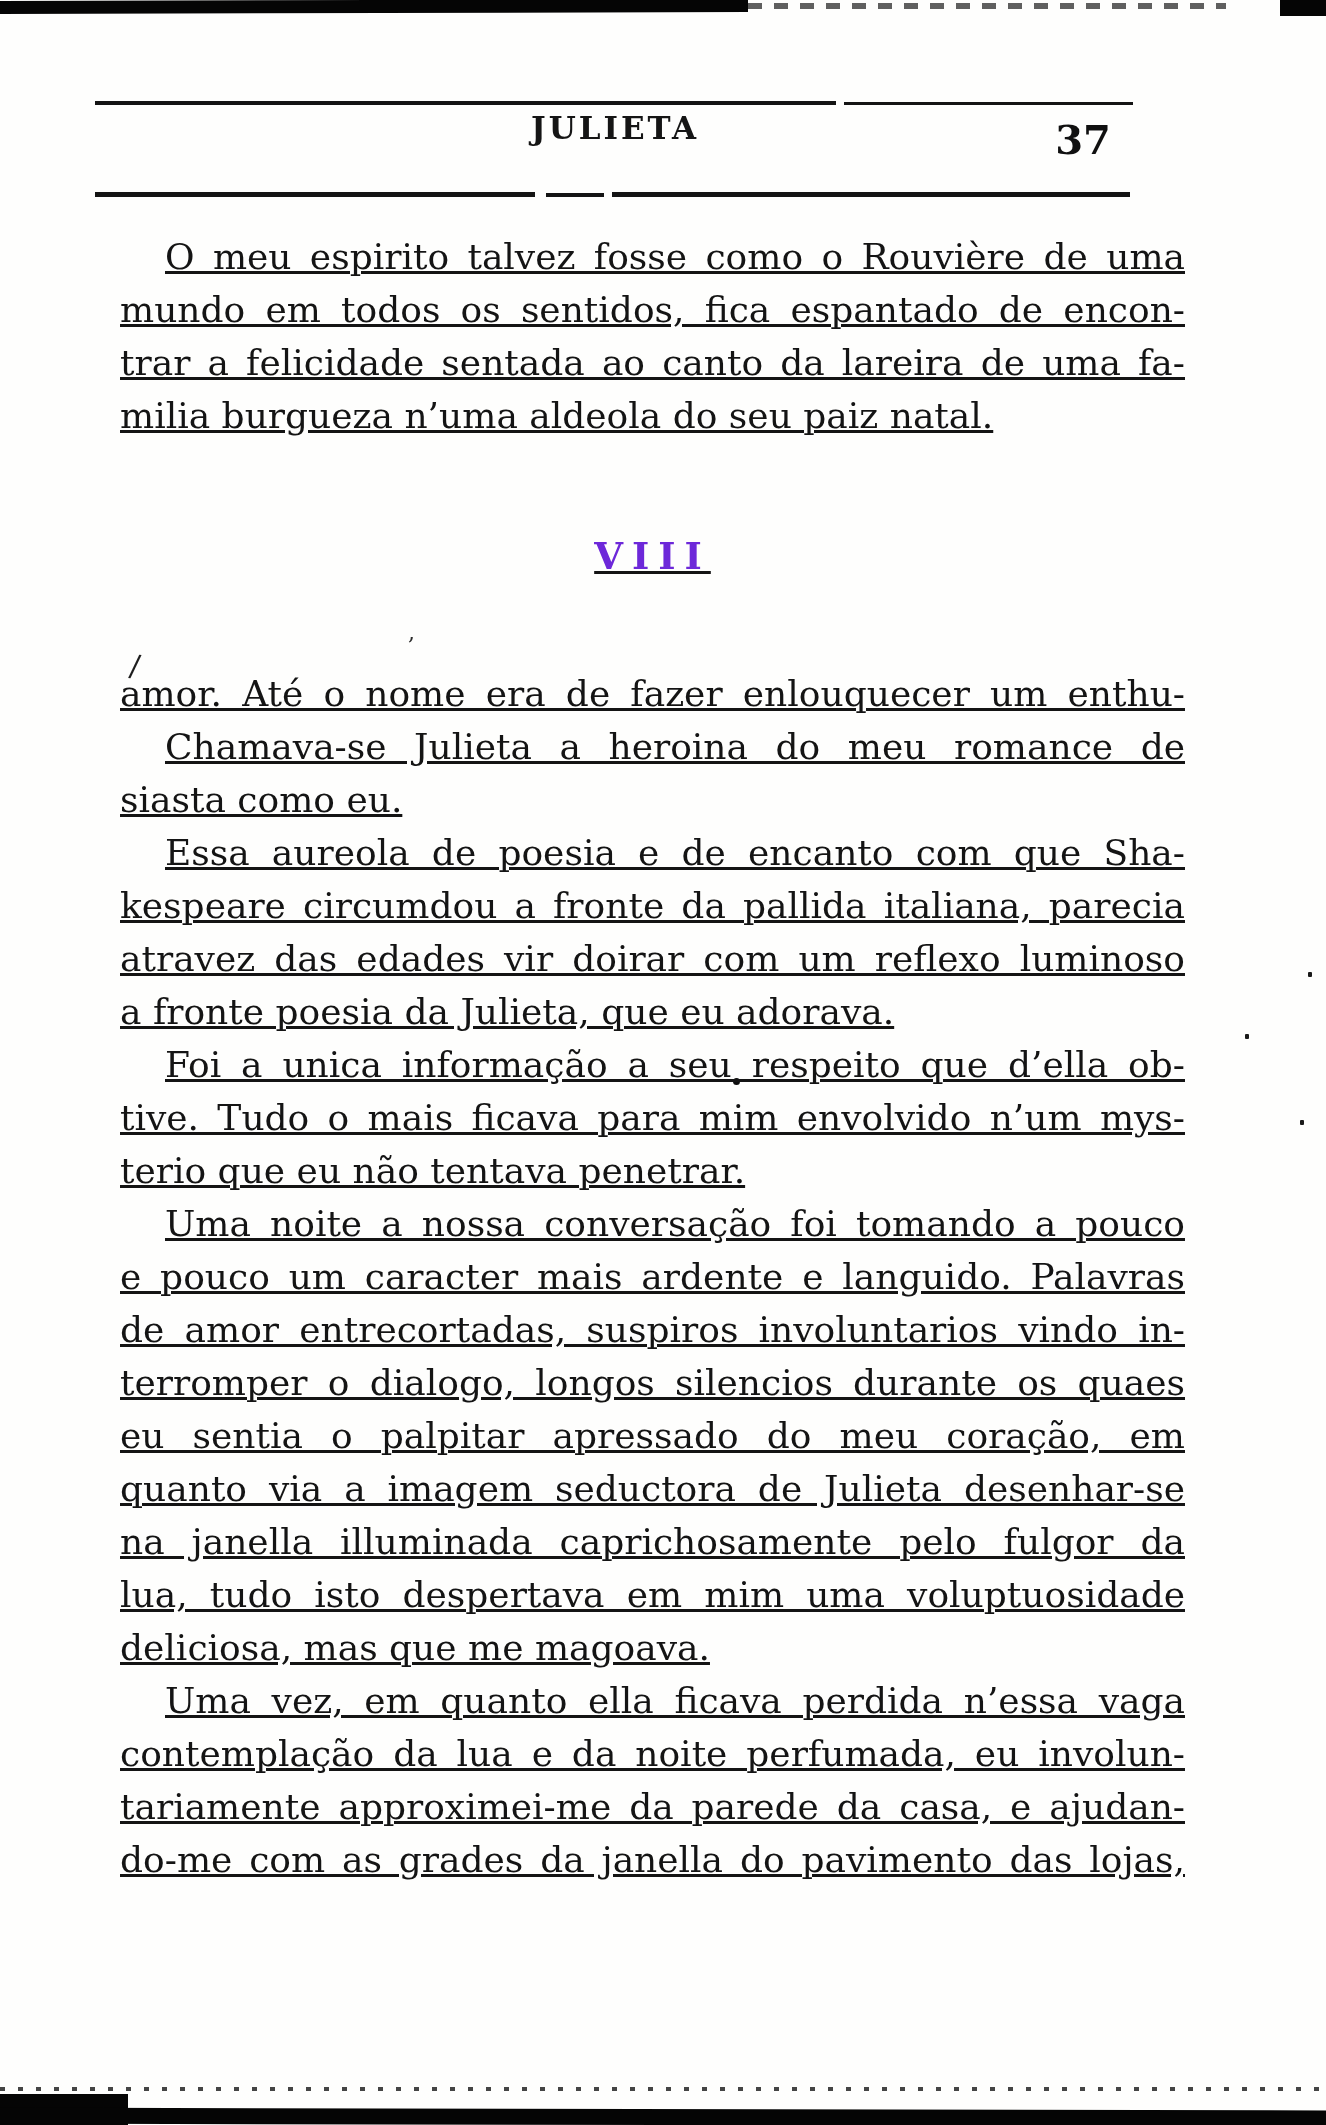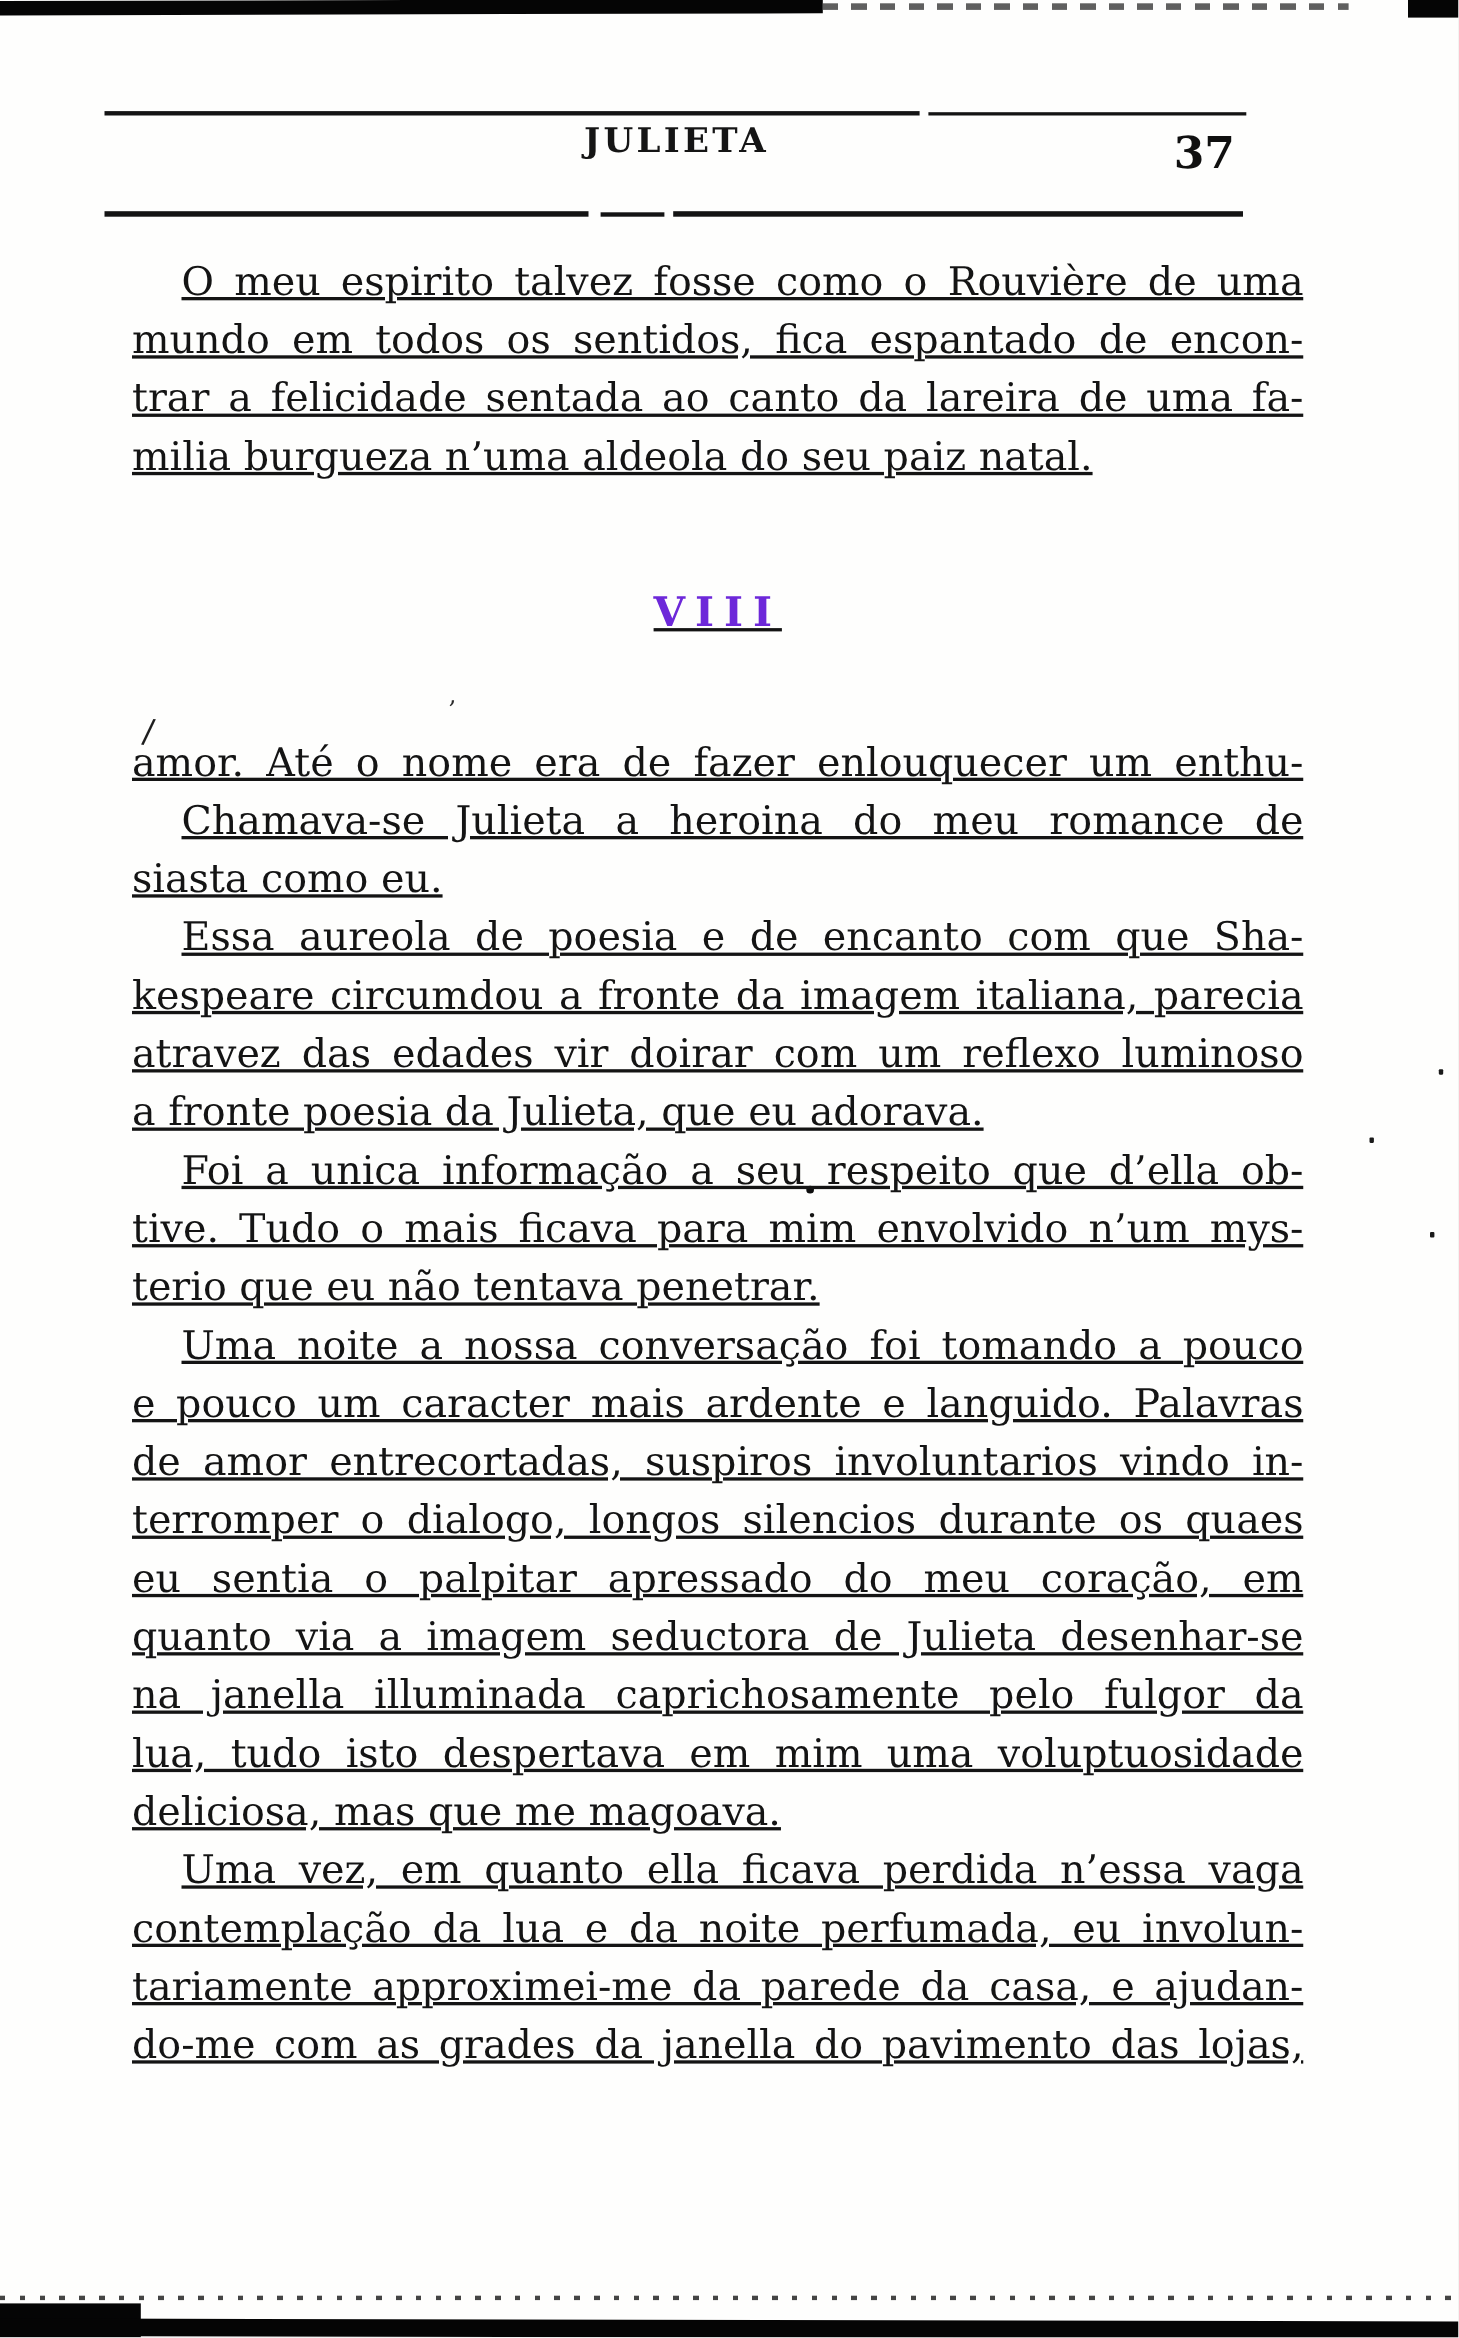--- a/index.html
+++ b/index.html
@@ -28,22 +28,22 @@
   .rule.r1b{left:844px;top:102px;width:289px;height:3px;}
   .rule.r2a{left:95px;top:192px;width:440px;height:5px;}
   .rule.r2b{left:546px;top:193px;width:58px;height:4px;}
   .rule.r2c{left:612px;top:192px;width:518px;height:5px;}
   .running-title{
     position:absolute;left:95px;top:110px;width:1040px;
     text-align:center;font-size:31px;font-weight:bold;
     letter-spacing:3px;color:#151515;
   }
   .page-number{
-    position:absolute;left:1067px;top:116px;width:110px;
-    text-align:left;font-size:40px;font-weight:bold;color:#101010;
+    position:absolute;left:1028px;top:116px;width:110px;
+    text-align:center;font-size:40px;font-weight:bold;color:#101010;
   }
   
   .body-text{
     position:absolute;left:120px;top:230px;width:1065px;
     font-size:36px;line-height:53px;color:#141414;text-decoration:underline;
   }
   .line{
     text-align:justify;
     -moz-text-align-last:justify;
     text-align-last:justify;
@@ -96,21 +96,21 @@
     <div class="chapter-heading">VIII</div>
 
     <div class="p">
       <div class="line">amor. Até o nome era de fazer enlouquecer um enthu-</div>
       <div class="line first">Chamava-se Julieta a heroina do meu romance de</div>
       <div class="line plast">siasta como eu.</div>
     </div>
 
     <div class="p">
       <div class="line first">Essa aureola de poesia e de encanto com que Sha-</div>
-      <div class="line">kespeare circumdou a fronte da imagem italiana, parecia</div>
+      <div class="line">kespeare circumdou a fronte da pallida italiana, parecia</div>
       <div class="line">atravez das edades vir doirar com um reflexo luminoso</div>
       <div class="line plast">a fronte poesia da Julieta, que eu adorava.</div>
     </div>
 
     <div class="p">
       <div class="line first">Foi a unica informação a seu respeito que d’ella ob-</div>
       <div class="line">tive. Tudo o mais ficava para mim envolvido n’um mys-</div>
       <div class="line plast">terio que eu não tentava penetrar.</div>
     </div>
 

